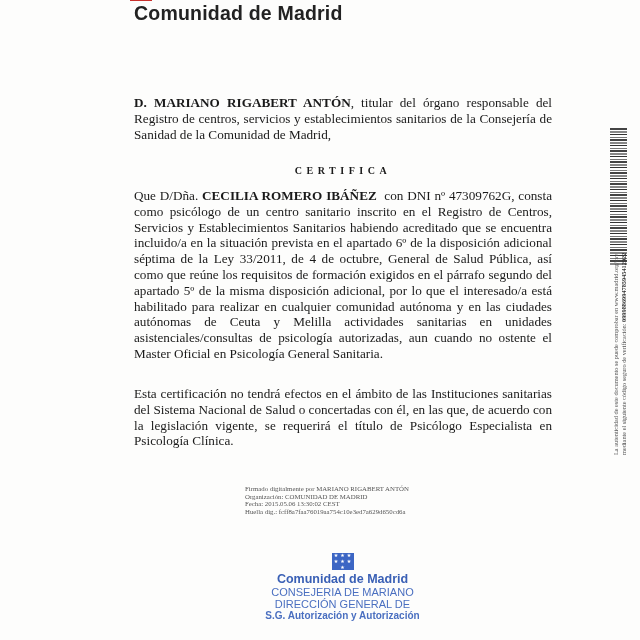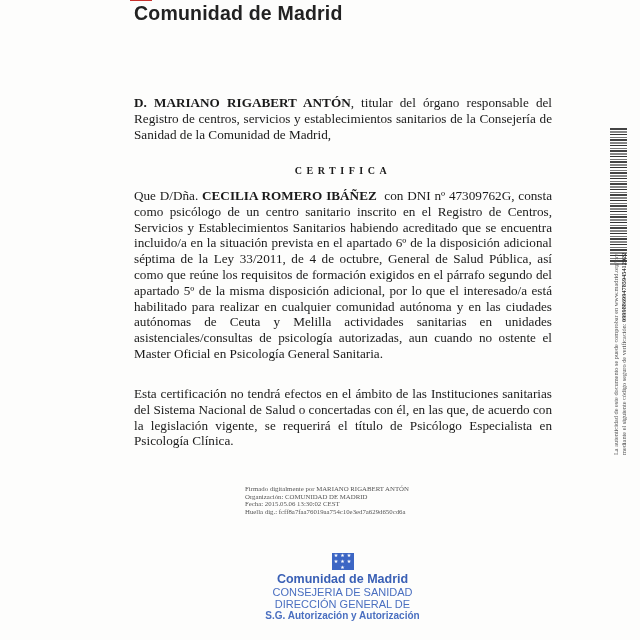--- a/index.html
+++ b/index.html
@@ -92,21 +92,21 @@
   <div class="stamp-emblem">
     <span>★</span>
       <span>★</span>
       <span>★</span>
       <span>★</span>
       <span>★</span>
       <span>★</span>
       <span>★</span>
   </div>
   <div class="stamp-line1">Comunidad de Madrid</div>
-  <div class="stamp-line">CONSEJERIA DE SANIDAD</div>
+  <div class="stamp-line">CONSEJERIA DE MARIANO</div>
   <div class="stamp-line">DIRECCIÓN GENERAL DE</div>
   <div class="stamp-line last">S.G. Autorización y Autorización</div>
 </div>
 
 <div class="barcode"></div>
 
 <div class="side-text">
   <div>La autenticidad de este documento se puede comprobar en www.madrid.org/csv</div>
   <div><span>mediante el siguiente código seguro de verificación:</span> <span class="side-code">0999886994785945412922</span></div>
 </div>

